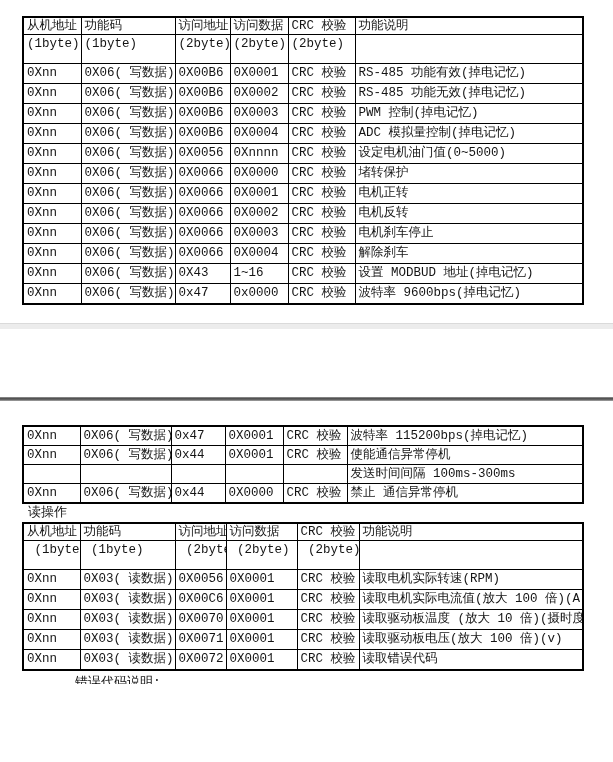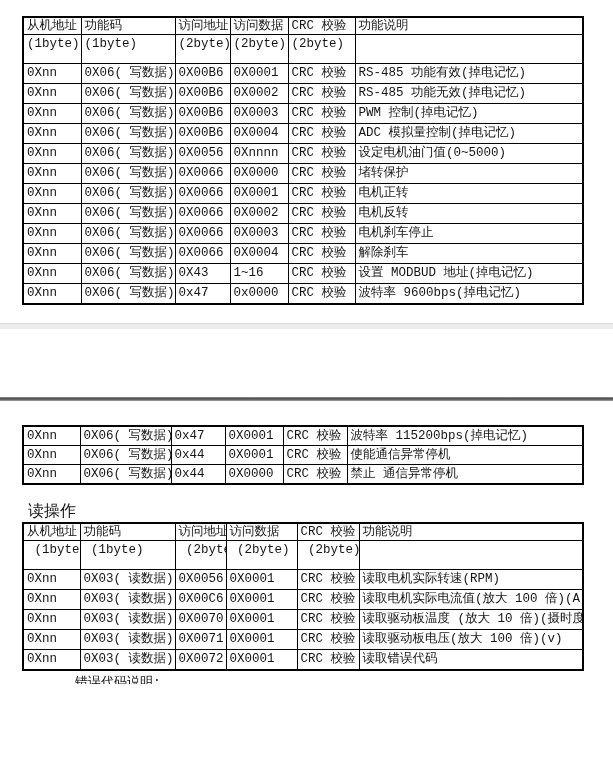--- a/index.html
+++ b/index.html
@@ -27,21 +27,21 @@
     overflow:hidden;
     height:19px;
     vertical-align:middle;
   }
   tr.h1 td{height:16px;}
   tr.h2 td{height:26px;vertical-align:top;padding-top:2px;}
   #t2 td{height:18px;}
   .sep{position:absolute;left:0;width:613px;}
   .sep-light{top:323px;height:5px;background:#ececec;border-top:1px solid #dadada;}
   .sep-dark{top:397px;height:4px;background:linear-gradient(#9a9a9a,#454545 45%,#a8a8a8);}
-  .plain-label{position:absolute;font-size:16px;line-height:17px;}
+  .plain-label{position:absolute;font-size:13px;line-height:17px;}
   #read-op{left:28px;top:504px;}
   #err-block{position:absolute;left:0;top:673px;width:613px;font-size:13px;margin-left:47px;}
   .err-title{margin-left:28px;height:19px;line-height:19px;}
   .err-row{position:relative;height:17.5px;}
   .err-left{position:absolute;left:28px;line-height:17px;white-space:pre;text-align:right;}
   .err-right{position:absolute;left:313px;line-height:17px;white-space:pre;}
 </style>
 </head>
 <body>
 
@@ -198,20 +198,28 @@
           </tr>
           <tr class="d">
             <td>0Xnn</td>
             <td>0X06( 写数据)</td>
             <td>0x44</td>
             <td>0X0001</td>
             <td>CRC 校验</td>
             <td>使能通信异常停机</td>
           </tr>
           <tr class="d">
+            <td></td>
+            <td></td>
+            <td></td>
+            <td></td>
+            <td></td>
+            <td>发送时间间隔 100ms-300ms</td>
+          </tr>
+          <tr class="d">
             <td>0Xnn</td>
             <td>0X06( 写数据)</td>
             <td>0x44</td>
             <td>0X0000</td>
             <td>CRC 校验</td>
             <td>禁止 通信异常停机</td>
           </tr>
         </tbody>
       </table>
     </div>

